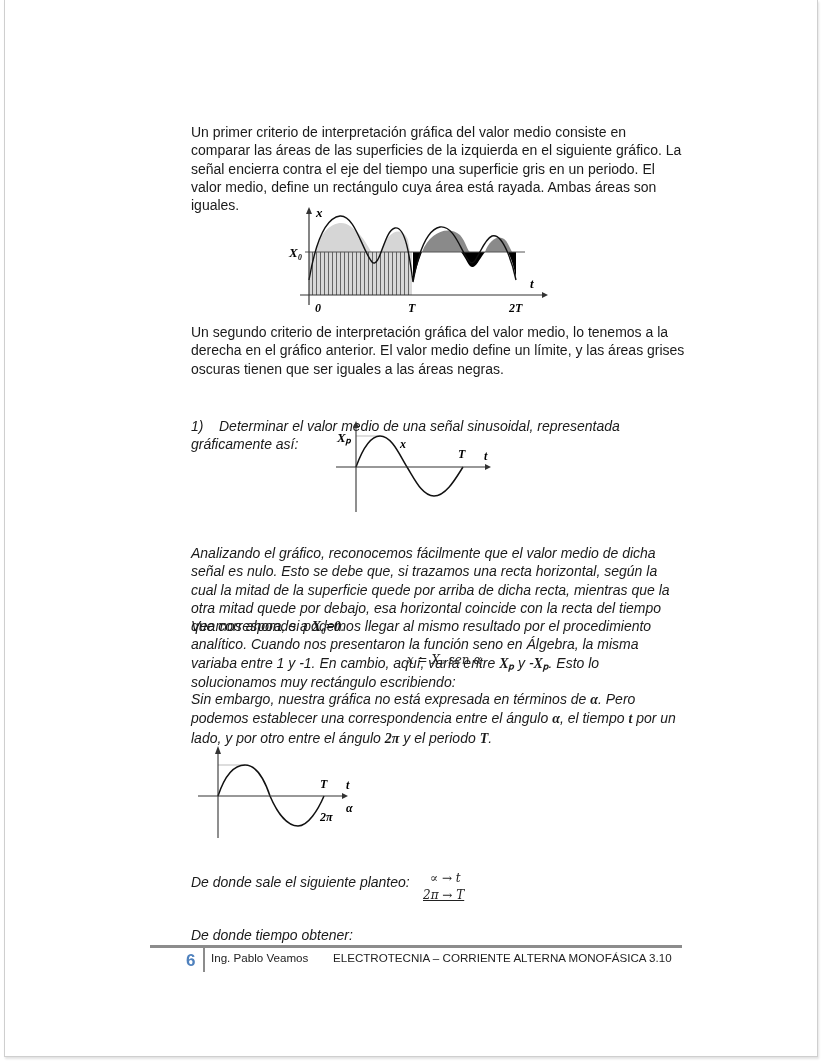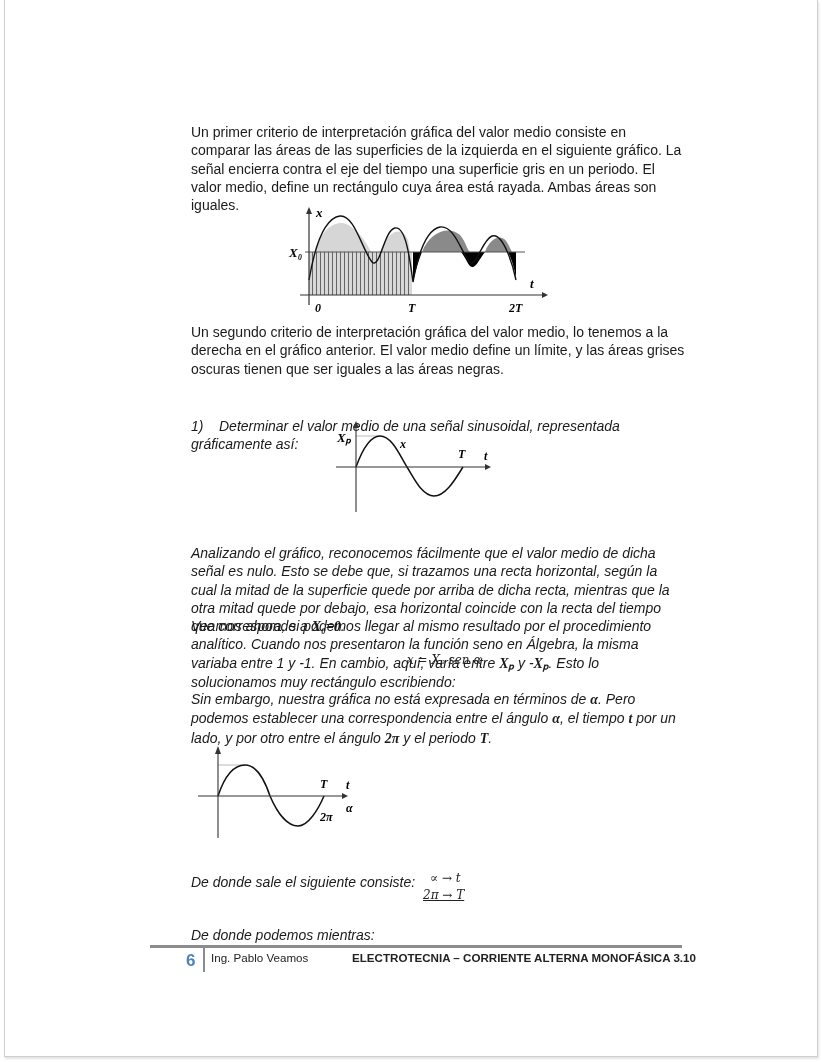--- a/index.html
+++ b/index.html
@@ -8,21 +8,21 @@
   .para { position: absolute; left: 191px; width: 495px; font-size: 14px; line-height: 18.3px; color: #1a1a1a; }
   .ital { font-style: italic; margin-top: 21px; }
   .math { font-family: "DejaVu Serif", "Liberation Serif", serif; font-style: italic; margin-left: 10px; }
   .bsym { font-family: "Liberation Serif", serif; font-weight: bold; font-style: italic; }
   .eq { position: absolute; font-family: "DejaVu Serif", "Liberation Serif", serif; font-size: 12px; color: #222; }
   svg text { font-family: "Liberation Serif", serif; font-weight: bold; font-style: italic; }
   .footer-line { position: absolute; left: 150px; top: 945px; width: 532px; height: 3px; background: #8c8c8c; }
   .footer-vbar { position: absolute; left: 203px; top: 948px; width: 2px; height: 24px; background: #8c8c8c; }
   .footer-num { position: absolute; left: 186px; top: 951px; font-size: 17px; font-weight: bold; color: #4f81bd; }
   .footer-author { position: absolute; left: 211px; top: 951px; font-size: 11.6px; color: #222; }
-  .footer-title { position: absolute; left: 352px; top: 951px; font-size: 11.6px; color: #222; font-weight: bold; }
+  .footer-title { position: absolute; left: 333px; top: 951px; font-size: 11.6px; color: #222; }
 </style>
 </head>
 <body>
 
 <div class="page"></div>
 
 <div class="para" style="top:123px;">Un primer criterio de interpretación gráfica del valor medio consiste en comparar las áreas de las superficies de la izquierda en el siguiente gráfico. La señal encierra contra el eje del tiempo una superficie gris en un periodo. El valor medio, define un rectángulo cuya área está rayada. Ambas áreas son iguales.</div>
 
 <svg style="position:absolute; left:280px; top:200px;" width="270" height="120" viewBox="0 0 270 120">
   <defs>
@@ -91,22 +91,22 @@
   <line x1="8" y1="56" x2="152" y2="56" stroke="#333" stroke-width="1.1"></line>
   <polygon points="152,53 158,56 152,59" fill="#333"></polygon>
   <line x1="28" y1="98" x2="28" y2="12" stroke="#333" stroke-width="1.1"></line>
   <polygon points="25,14 28,6 31,14" fill="#333"></polygon>
   <text x="130" y="48" font-size="12">T</text>
   <text x="156" y="49" font-size="12">t</text>
   <text x="130" y="81" font-size="12">2π</text>
   <text x="156" y="72" font-size="12">α</text>
 </svg>
 
-<div class="para ital" style="top:852px;">De donde sale el siguiente consiste:</div>
+<div class="para ital" style="top:852px;">De donde sale el siguiente planteo:</div>
 <div class="eq math" style="left:420px; top:871px;">∝ → t</div>
 <div class="eq math" style="left:413px; top:888px;text-decoration:underline;">2π  → T</div>
-<div class="para ital" style="top:905px;">De donde podemos mientras:</div>
+<div class="para ital" style="top:905px;">De donde tiempo obtener:</div>
 
 <div class="footer-line"></div>
 <div class="footer-vbar"></div>
 <div class="footer-num">6</div>
 <div class="footer-author">Ing. Pablo Veamos</div>
 <div class="footer-title">ELECTROTECNIA – CORRIENTE ALTERNA MONOFÁSICA 3.10</div>
 
 </body></html>

